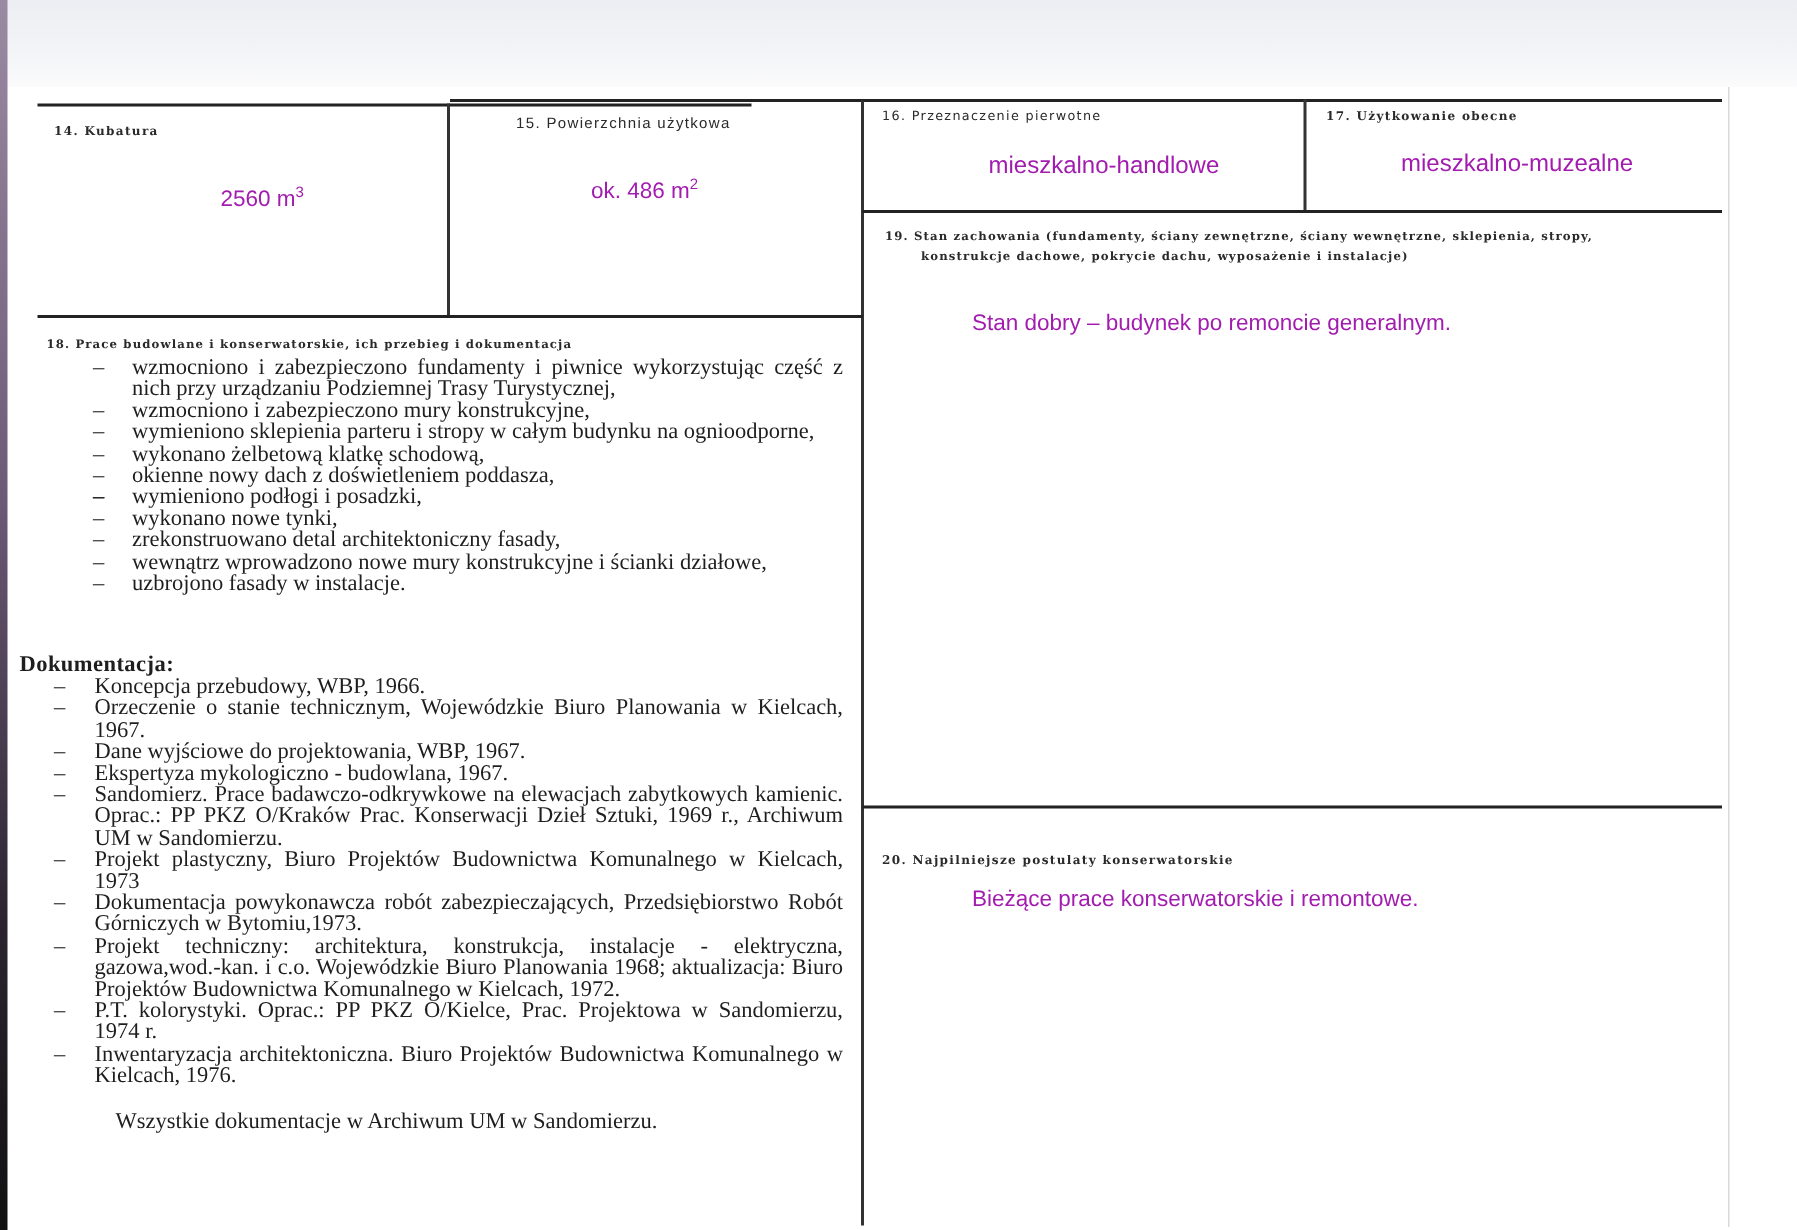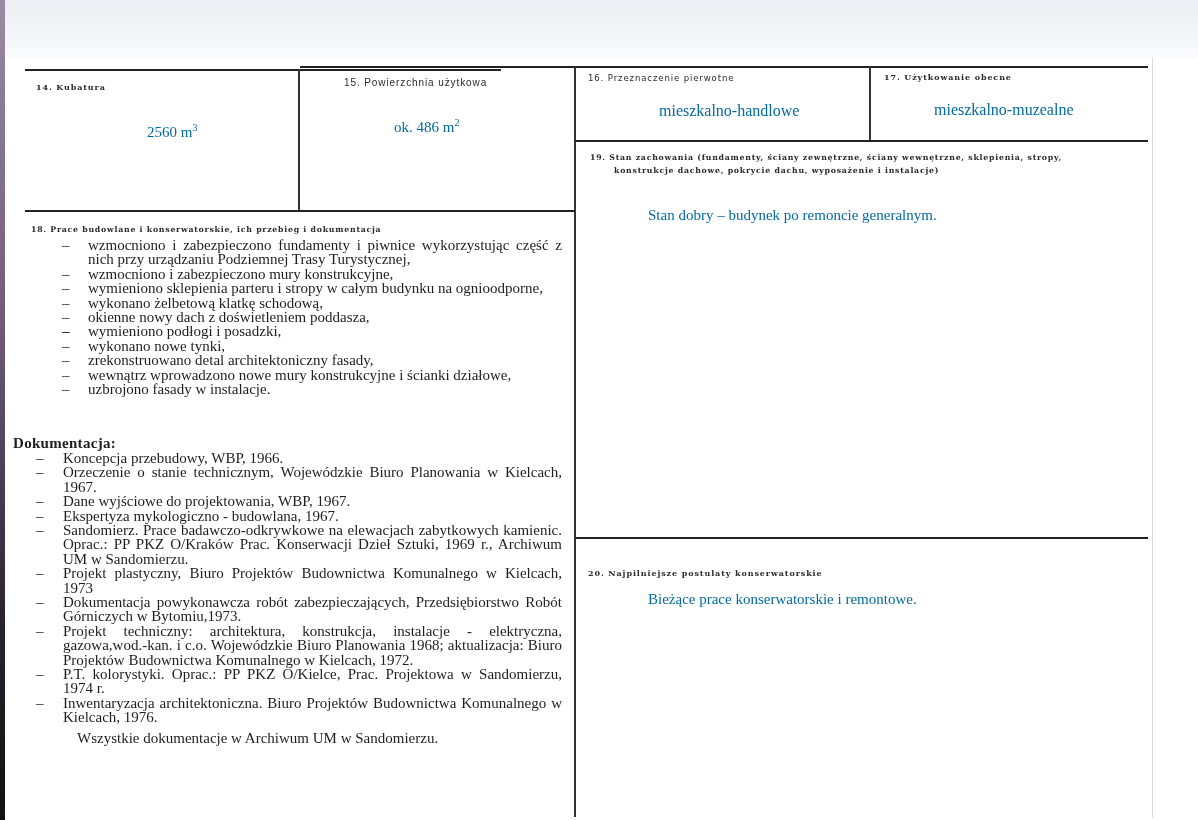--- a/index.html
+++ b/index.html
@@ -20,38 +20,38 @@
   .rightfold {
     position:absolute; left:1152px; top:58px; width:1px; height:760px; background:#d8d8d8;
   }
   .hline { position:absolute; height:2px; background:#222; }
   .vline { position:absolute; width:1.5px; background:#333; }
   .label {
     position:absolute; font-family:"DejaVu Serif", serif; font-weight:bold;
     font-size:8px; letter-spacing:0.9px; color:#2a2a2a; white-space:nowrap;
   }
   .value {
-    position:absolute; font-family:Liberation Serif, serif; font-size:16px; color:#0369a1;
+    position:absolute; font-family:Liberation Sans, sans-serif; font-size:16px; color:#a21caf;
     white-space:nowrap;
   }
   sup { font-size:10px; vertical-align:6px; line-height:0; }
   .body18 {
     position:absolute; left:17px; top:238px; width:545px;
     font-family:"Liberation Serif", serif; font-size:15px; line-height:14.4px; color:#1e1e1e;
   }
   .intro { white-space:nowrap; }
   ul.dash { list-style:none; margin:0; padding:0; }
   ul.dash li { position:relative; text-align:justify; text-align-last:left; }
   ul.dash li .d { position:absolute; }
   ul.works li { padding-left:49px; }
   ul.works li .d { left:45px; }
   .doc-title { font-weight:bold; letter-spacing:0.3px; }
   ul.docs li { padding-left:46px; }
   ul.docs li .d { left:19px; }
-  .footer-note { padding-left:60px; margin-top:6px; white-space:nowrap; }
+  .footer-note { padding-left:60px; margin-top:16px; white-space:nowrap; }
 </style>
 </head>
 <body>
 
 <div class="topband"></div>
 <div class="leftedge"></div>
 <div class="rightfold"></div>
 
 <div class="hline" style="left:25px; top:69px; width:476px;"></div>
 <div class="hline" style="left:300px; top:66px; width:848px;"></div>

